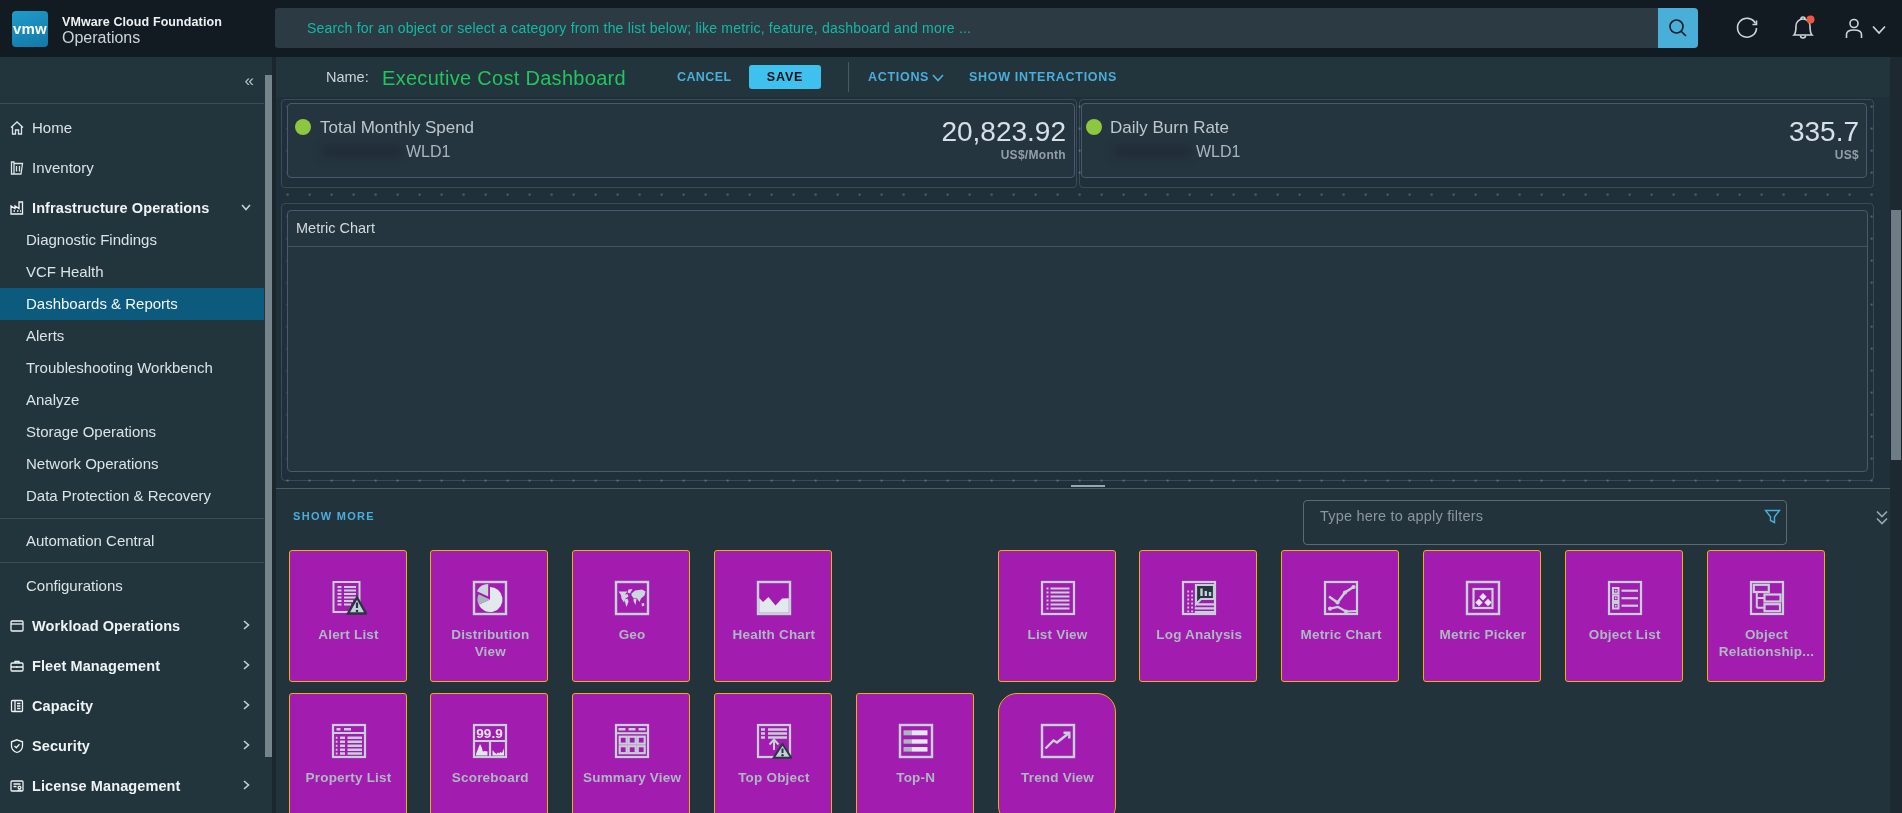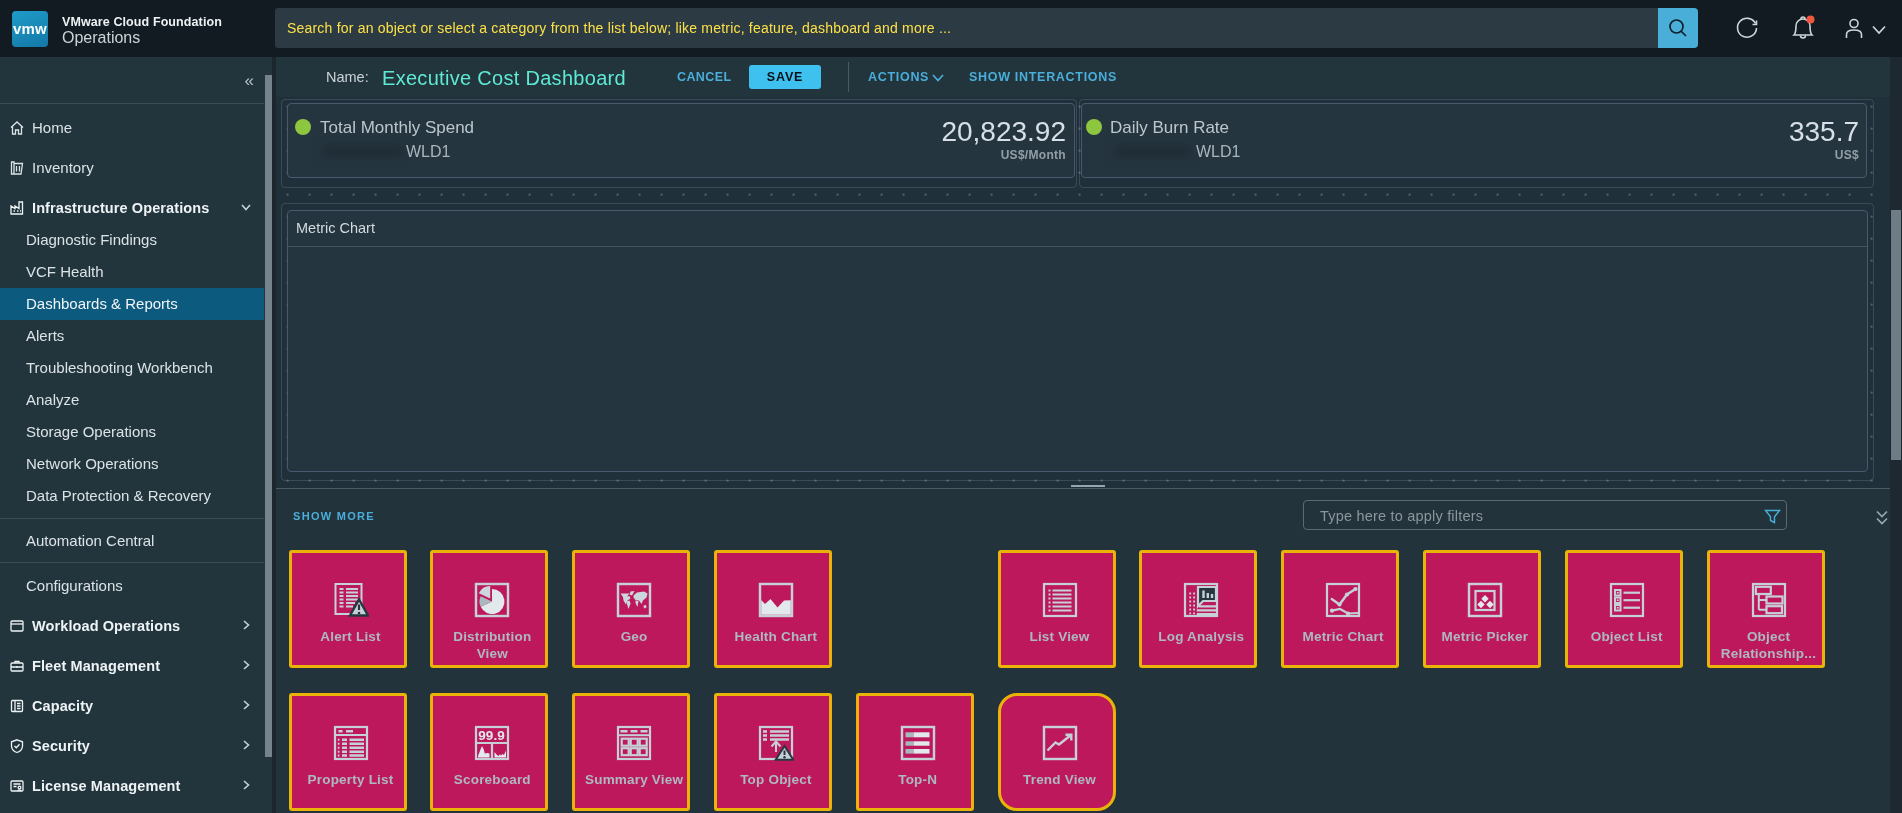--- a/index.html
+++ b/index.html
@@ -8,21 +8,21 @@
   .abs { position:absolute; }
   
   #header { position:absolute; left:0; top:0; width:1902px; height:57px; background:#121b21; }
   #logo { position:absolute; left:12px; top:11px; width:36px; height:36px; border-radius:4px;
     background:linear-gradient(160deg,#1e9cc8 0%,#1478a8 100%);
     color:#fff; font-weight:bold; font-size:15px; text-align:center; line-height:36px; letter-spacing:0.2px;}
   #brand1 { position:absolute; left:62px; top:15px; font-size:12.5px; font-weight:bold; color:#eef2f4; letter-spacing:0.1px;}
   #brand2 { position:absolute; left:62px; top:29px; font-size:16px; color:#ccd4d8; }
   #searchbar { position:absolute; left:275px; top:8px; width:1383px; height:40px; background:#2c3b43;
     border-radius:3px 0 0 3px; }
-  #searchph { position:absolute; left:12px; top:12px; font-size:14px; color:#fde047; letter-spacing:0.2px;}
+  #searchph { position:absolute; left:32px; top:12px; font-size:14px; color:#14b8a6; letter-spacing:0.2px;}
   #searchbtn { position:absolute; left:1658px; top:8px; width:40px; height:40px; background:#49afd9; border-radius:0 4px 4px 0;}
   .hicon { position:absolute; top:16px; }
   
   #sidebar { position:absolute; left:0; top:57px; width:264px; height:756px; background:#22343c; }
   #collapse { position:absolute; right:10px; top:14px; color:#b6c2c8; font-size:17px; }
   #sidediv { position:absolute; left:0; top:46px; width:264px; height:1px; background:#3e4d55; }
   .nav { position:absolute; left:0; width:264px; height:32px; line-height:32px; color:#dbe3e7; font-size:15px;text-align:center; }
   .nav .txt { position:absolute; left:32px; }
   .nav .sub { position:absolute; left:26px; }
   .nav.hdr { font-weight:bold; color:#eef3f5; font-size:14.5px; letter-spacing:0.1px; }
@@ -45,23 +45,23 @@
   .widget { position:absolute; border:1px solid #4b586e; border-radius:4px; background:#253540; }
   .dot { position:absolute; width:16px; height:16px; border-radius:50%; background:#8dc63f; }
   .wtitle { position:absolute; font-size:17px; color:#bcc7cc; }
   .wsub { position:absolute; font-size:16px; color:#aab5bb; }
   .wval { position:absolute; font-size:28px; color:#d7e0e6; text-align:right; }
   .wunit { position:absolute; font-size:12px; font-weight:bold; color:#939fa6; text-align:right; letter-spacing:0.3px;}
   .smudge { position:absolute; background:rgba(12,16,19,0.22); filter:blur(4px); border-radius:3px;}
   
   #panel { position:absolute; left:0; top:432px; width:1614px; height:324px; background:#22333c; }
   #showmore { position:absolute; left:17px; top:21px; font-size:11px; font-weight:bold; color:#4aaeda; letter-spacing:1.3px; }
-  #filter { position:absolute; left:1027px; top:11px; width:484px; height:30px; border:1px solid #5c6b73; border-radius:4px; }
+  #filter { position:absolute; left:1027px; top:11px; width:484px; height:45px; border:1px solid #5c6b73; border-radius:4px; }
   #filterph { position:absolute; left:16px; top:7px; font-size:14.5px; color:#8c979d; letter-spacing:0.2px;}
-  .card { position:absolute; width:118px; height:118px; background:#be185d; border:3px solid #eab308; border-radius:3px; }
+  .card { position:absolute; width:118px; height:132px; background:#a21caf; border:1px solid #eab308; border-radius:3px; }
   .card svg { position:absolute; left:41px; top:29px; }
   .clabel { position:absolute; left:0; top:75px; width:118px; text-align:center; font-size:13.5px;
     font-weight:bold; color:#adb9c1; line-height:17px; letter-spacing:0.2px; }
 </style>
 </head>
 <body>
 <div id="header">
   <div id="logo">vmw</div>
   <div id="brand1">VMware Cloud Foundation</div>
   <div id="brand2">Operations</div>
@@ -208,21 +208,21 @@
     </div>
 </div>
 <div id="sbsb"></div>
 <div id="sbthumb"></div>
 <div id="gap"></div>
 
 <div id="main">
   <div id="namerow">
     <div class="abs" style="left:9px;top:12px;font-size:14.5px;color:#ccd4d8;">Name:</div>
     <div class="abs" style="left:62px;top:6px;width:270px;border-bottom:1px solid #6e7d85;height:36px;"></div>
-    <div class="abs" style="left:65px;top:10px;font-size:20px;color:#5eead4;letter-spacing:0.3px;">Executive Cost Dashboard</div>
+    <div class="abs" style="left:65px;top:10px;font-size:20px;color:#22c55e;letter-spacing:0.3px;">Executive Cost Dashboard</div>
     <div class="abs blue" style="left:360px;top:13px;font-size:12.5px;font-weight:bold;letter-spacing:0.4px;">CANCEL</div>
     <div class="abs" style="left:432px;top:8px;width:72px;height:24px;background:#3fc1f0;border-radius:3px;color:#071014;font-size:12.5px;font-weight:bold;letter-spacing:0.9px;text-align:center;line-height:24px;">SAVE</div>
     <div class="abs" style="left:531px;top:5px;width:1px;height:30px;background:#4a5a62;"></div>
     <div class="abs blue" style="left:551px;top:13px;font-size:12.5px;font-weight:bold;letter-spacing:0.7px;">ACTIONS</div>
     <svg class="abs" style="left:614px;top:16px" width="14" height="10" viewBox="0 0 14 10" fill="none" stroke="#4aaeda" stroke-width="1.7">
         <path d="M2 2 L7 7.5 L12 2"></path>
       </svg>
     <div class="abs blue" style="left:652px;top:13px;font-size:12.5px;font-weight:bold;letter-spacing:0.7px;">SHOW INTERACTIONS</div>
     <div class="abs blue" style="left:1607px;top:17px;font-size:21px;">?</div>
   </div>

